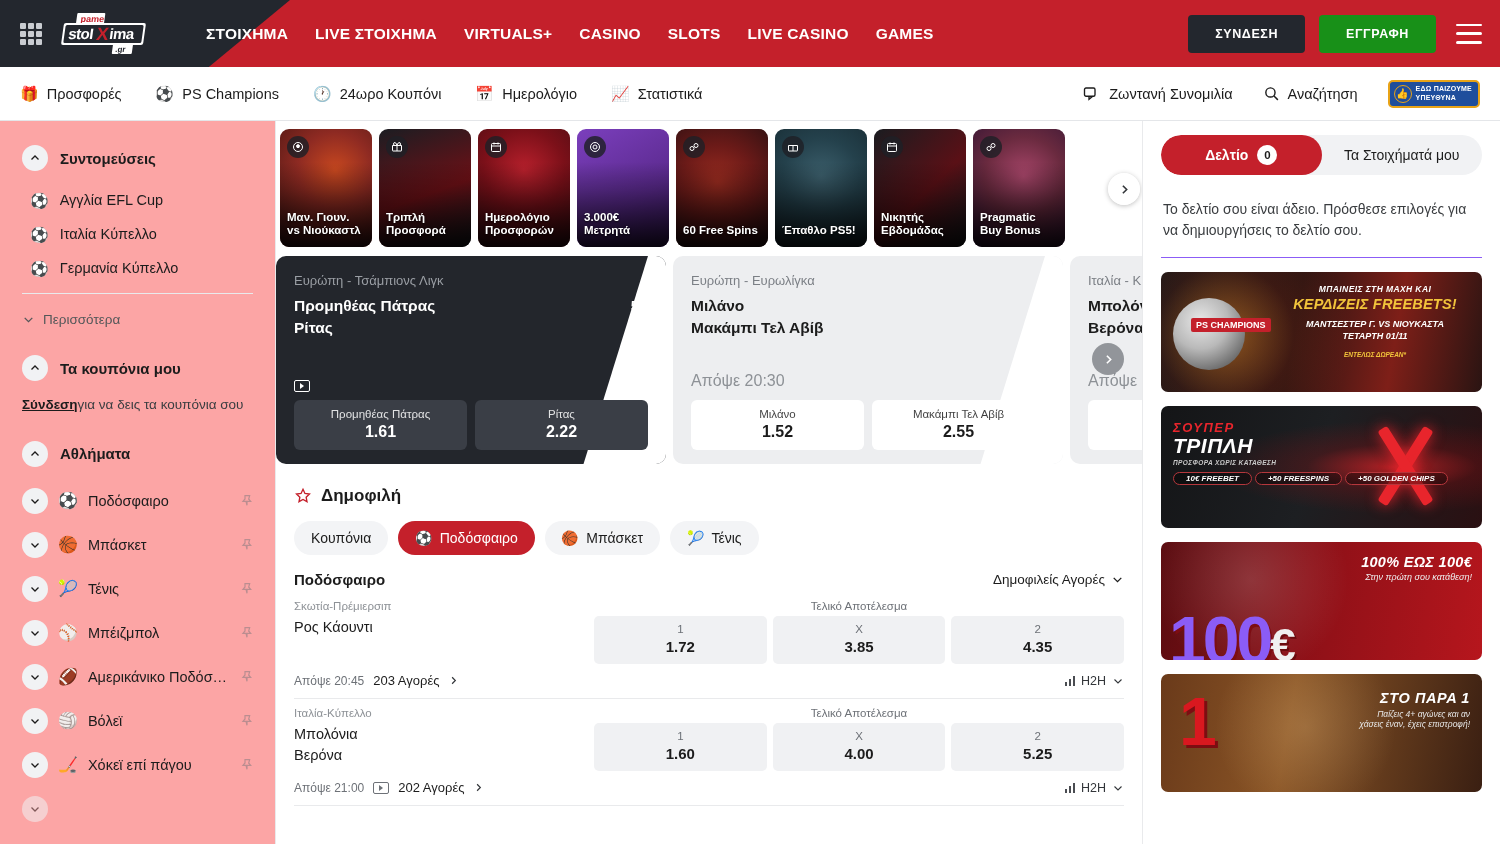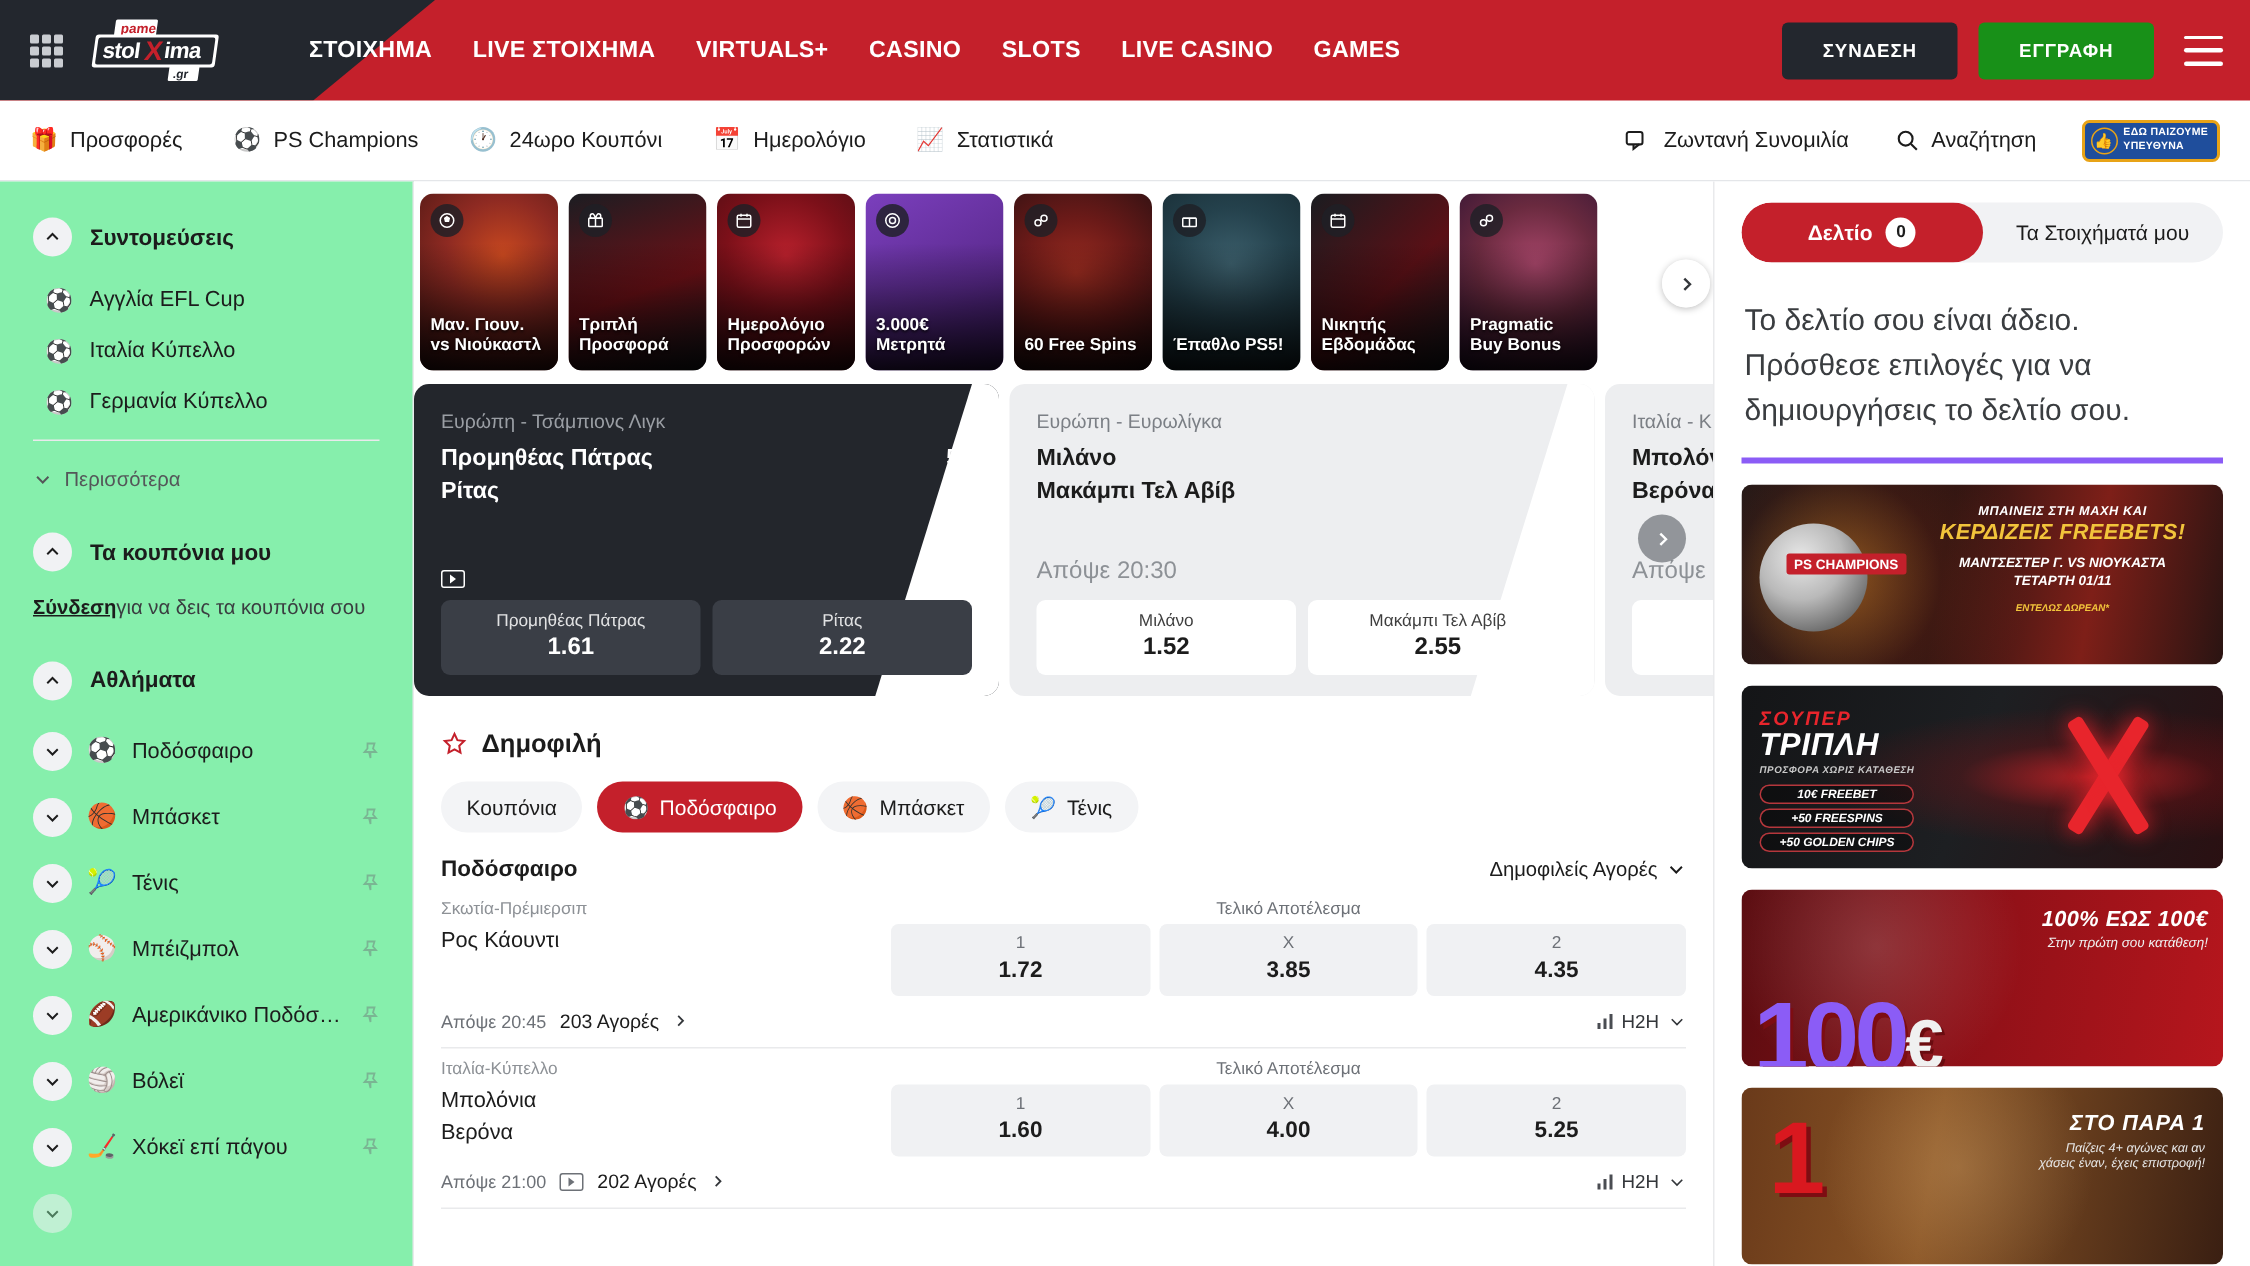--- a/index.html
+++ b/index.html
@@ -78,21 +78,21 @@
     width: 18px; height: 18px; border-radius: 50%; border: 1.6px solid #e8a317;
     display: flex; align-items: center; justify-content: center; color: #fff; font-size: 10px;
   }
   .resp-badge .rtext { color: #fff; font-size: 7px; font-weight: bold; line-height: 1.15; letter-spacing: .2px; }
 
   
   .page { display: flex; height: 723px; }
 
   
   .sidebar {
-    width: 276px; flex: 0 0 276px; background: #86efac; border-right: 1px solid #e9eaec;
+    width: 276px; flex: 0 0 276px; background: #fca5a5; border-right: 1px solid #e9eaec;
     padding: 18px 0 0 0; overflow: hidden;
   }
   .side-section-head {
     display: flex; align-items: center; gap: 12px; padding: 6px 22px 6px 22px;
     font-size: 15px; font-weight: bold; cursor: pointer; margin-bottom: 6px;
   }
   .chev-circle {
     width: 26px; height: 26px; border-radius: 50%; background: #f1f2f4;
     display: flex; align-items: center; justify-content: center; flex: 0 0 26px;
   }
@@ -236,21 +236,21 @@
   }
   .slip-tab {
     flex: 1; display: flex; align-items: center; justify-content: center; gap: 9px;
     font-size: 14px; cursor: pointer; border-radius: 22px; height: 40px;
   }
   .slip-tab.active { background: #c4202b; color: #fff; font-weight: bold; }
   .slip-count {
     background: #fff; color: #1c1c1c; border-radius: 50%; width: 20px; height: 20px;
     font-size: 11.5px; font-weight: bold; display: flex; align-items: center; justify-content: center;
   }
-  .slip-empty { padding: 24px 2px 16px 2px; font-size: 20px; color: #3a3d40; line-height: 1.5; border-bottom: 4px solid #8b5cf6; }
+  .slip-empty { padding: 24px 2px 16px 2px; font-size: 14px; color: #3a3d40; line-height: 1.5; border-bottom: 1px solid #8b5cf6; }
 
   .ad { margin-top: 14px; height: 120px; border-radius: 7px; overflow: hidden; position: relative; cursor: pointer; }
   .ad .adart { position: absolute; inset: 0; }
   .ad .adtext { position: absolute; z-index: 4; }
 </style>
 </head>
 <body>
 
 <div class="topbar">
   <div class="topbar-black"></div>
@@ -858,21 +858,21 @@
       <div class="adart" style="background:linear-gradient(110deg,#141517 0%, #1d1f22 48%, #2a1012 100%);"></div>
       <div class="adart" style="background:radial-gradient(ellipse at 72% 50%, rgba(230,35,40,.72) 0%, rgba(140,16,20,.3) 26%, rgba(0,0,0,0) 54%);"></div>
       <div style="position:absolute;right:36px;top:16px;width:86px;height:88px;z-index:3">
         <div style="position:absolute;left:40px;top:0;width:11px;height:88px;background:#e8252c;transform:rotate(32deg);border-radius:3px;box-shadow:0 0 14px rgba(232,37,44,.9)"></div>
         <div style="position:absolute;left:40px;top:0;width:11px;height:88px;background:#e8252c;transform:rotate(-32deg);border-radius:3px;box-shadow:0 0 14px rgba(232,37,44,.9)"></div>
       </div>
       <div class="adtext" style="left:12px;top:14px;z-index:5">
         <div style="color:#e8252c;font-size:13px;font-style:italic;font-weight:bold;letter-spacing:1.5px">ΣΟΥΠΕΡ</div>
         <div style="color:#fff;font-size:21px;font-style:italic;font-weight:bold;letter-spacing:.5px;line-height:1">ΤΡΙΠΛΗ</div>
         <div style="color:#c8c8c8;font-size:6.5px;font-style:italic;font-weight:bold;letter-spacing:.4px;margin-top:3px">ΠΡΟΣΦΟΡΑ ΧΩΡΙΣ ΚΑΤΑΘΕΣΗ</div>
-        <div style="margin-top:6px;display:flex;flex-direction:column;gap:3px">
+        <div style="margin-top:6px;display:flex;gap:3px">
           <div style="border:1px solid #b5373c;border-radius:10px;padding:1px 12px;color:#fff;font-size:8px;font-style:italic;font-weight:bold;text-align:center;background:rgba(0,0,0,.35)">10€ FREEBET</div>
           <div style="border:1px solid #b5373c;border-radius:10px;padding:1px 12px;color:#fff;font-size:8px;font-style:italic;font-weight:bold;text-align:center;background:rgba(0,0,0,.35)">+50 FREESPINS</div>
           <div style="border:1px solid #b5373c;border-radius:10px;padding:1px 12px;color:#fff;font-size:8px;font-style:italic;font-weight:bold;text-align:center;background:rgba(0,0,0,.35)">+50 GOLDEN CHIPS</div>
         </div>
       </div>
     </div>
 
     <div class="ad" style="height:118px">
       <div class="adart" style="background:linear-gradient(100deg,#5a0c10 0%, #8c1017 45%, #b6161d 100%);"></div>
       <div class="adart" style="background:radial-gradient(circle at 28% 32%, rgba(255,255,255,.16) 0%, rgba(0,0,0,0) 40%);"></div>

